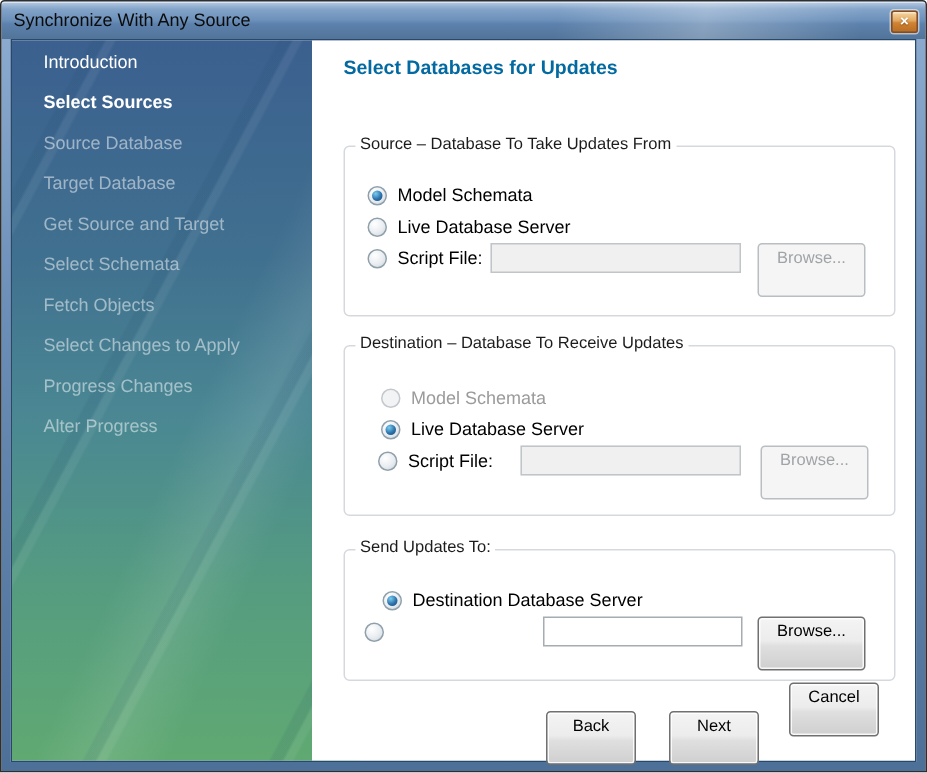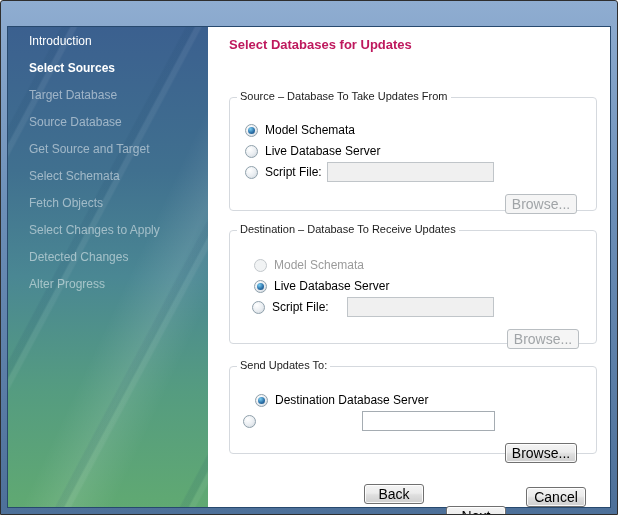--- a/index.html
+++ b/index.html
@@ -50,21 +50,21 @@
     font-size:12px;color:rgba(255,255,255,0.5);
     white-space:nowrap;cursor:default;
   }
   .side-item.done{color:#ffffff;}
   .side-item.current{color:#ffffff;font-weight:bold;}
 
   .main{position:absolute;left:200px;top:0;right:0;bottom:0;background:#fff;}
 
   .page-heading{
     position:absolute;left:21px;top:10px;
-    font-size:13px;font-weight:bold;color:#be185d;white-space:nowrap;
+    font-size:13px;font-weight:bold;color:#0369a1;white-space:nowrap;
   }
 
   .groupbox{
     position:absolute;left:21px;width:368px;
     border:1px solid #d5d9de;border-radius:4px;
   }
   .groupbox .gb-title{
     position:absolute;top:-8px;left:7px;background:#fff;padding:0 3px;
     font-size:11px;color:#1c1c1c;white-space:nowrap;
   }
@@ -87,22 +87,22 @@
   .radio-label{font-size:12px;color:#000;white-space:nowrap;}
   .radio-label.disabled{color:#9b9b9b;}
 
   .textfield{
     position:absolute;height:20px;font-size:12px;padding:0 4px;outline:none;
   }
   .textfield.off{background:#f0f0f0;border:1px solid #c0c5c9;color:#555;}
   .textfield.on{background:#ffffff;border:1px solid #a5acb2;color:#000;}
 
   .btn{
-    position:absolute;height:20px;font-size:14px;text-align:center;line-height:18px;
-    border-radius:3px;cursor:default;white-space:nowrap;margin-top:32px;
+    position:absolute;height:36px;font-size:11px;text-align:center;line-height:18px;
+    border-radius:3px;cursor:default;white-space:nowrap;
   }
   .btn.on{
     border:1px solid #707070;color:#000;
     background:linear-gradient(180deg,#f4f4f4 0%,#ececec 45%,#dfdfdf 55%,#cfcfcf 100%);
     box-shadow:inset 0 0 0 1px rgba(255,255,255,0.85);
   }
   .btn.off{
     border:1px solid #b9bec2;color:#a0a4a7;background:#f5f5f5;
   }
 
@@ -112,42 +112,48 @@
   #g0-browse{left:275px;top:64px;width:72px;}
 
   #g1-row0{left:24px;top:24px;} #g1-row1{left:24px;top:45px;} #g1-row2{left:22px;top:66px;}
   #g1-input{left:117px;top:66px;width:147px;}
   #g1-browse{left:277px;top:66px;width:72px;}
 
   #g2-row0{left:25px;top:23px;} #g2-row1{left:13px;top:44px;}
   #g2-input{left:132px;top:44px;width:133px;}
   #g2-browse{left:275px;top:44px;width:72px;}
 
-  #btn-back{left:156px;top:425px;width:60px;}
+  #btn-back{left:156px;top:447px;width:60px;}
   #btn-next{left:238px;top:447px;width:60px;}
   #btn-cancel{left:318px;top:428px;width:60px;}
 </style>
 </head>
 <body>
 
 <div class="window">
 
+  <div class="titlebar">
+    <span class="titlebar-text">Synchronize With Any Source</span>
+    <div class="close-btn">
+      <span>×</span>
+    </div>
+  </div>
 
   <div class="content">
 
     <div class="sidebar">
       <div class="side-item done">Introduction</div>
       <div class="side-item current">Select Sources</div>
+      <div class="side-item">Source Database</div>
       <div class="side-item">Target Database</div>
-      <div class="side-item">Source Database</div>
       <div class="side-item">Get Source and Target</div>
       <div class="side-item">Select Schemata</div>
       <div class="side-item">Fetch Objects</div>
       <div class="side-item">Select Changes to Apply</div>
-      <div class="side-item">Detected Changes</div>
+      <div class="side-item">Progress Changes</div>
       <div class="side-item">Alter Progress</div>
     </div>
 
     <div class="main">
 
       <div class="page-heading">Select Databases for Updates</div>
 
       <div class="groupbox" id="group-source">
         <span class="gb-title">Source – Database To Take Updates From</span>
         <div class="radio-row" id="g0-row0">

